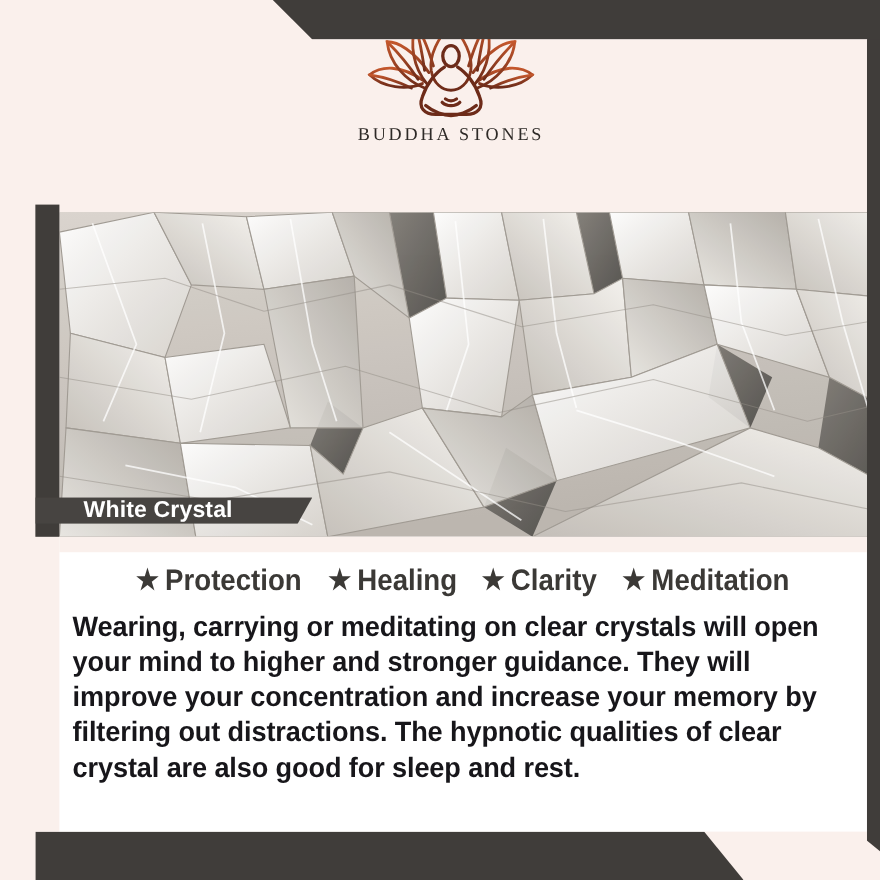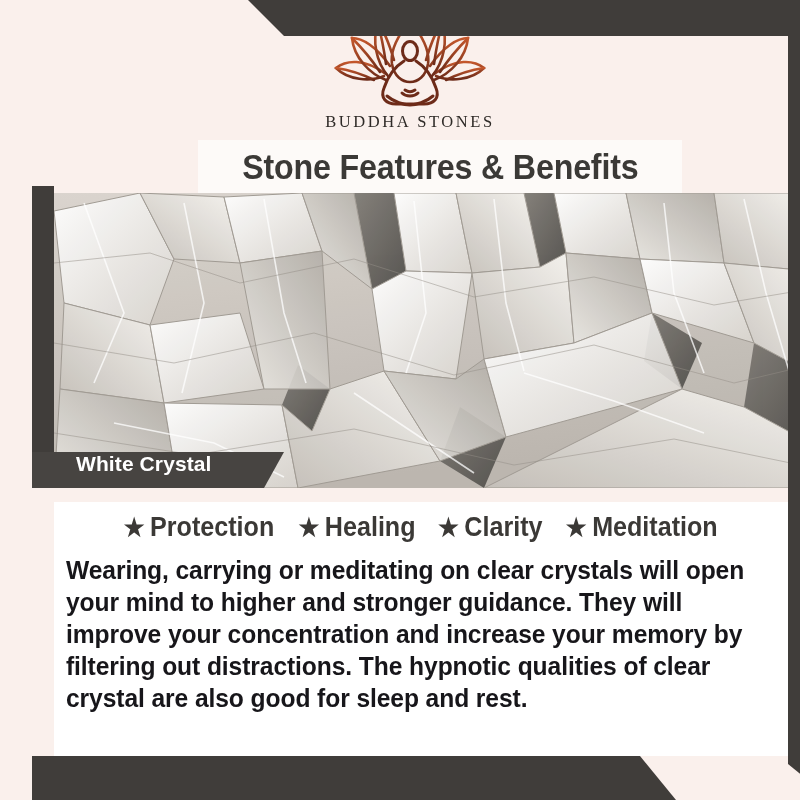--- a/index.html
+++ b/index.html
@@ -90,21 +90,21 @@
     width:756px; height:295px;
     overflow:hidden;
     z-index:3;
     background:#cfcac5;
   }
   .photo svg{ display:block; width:100%; height:100%; }
 
   .stone-label{
     position:absolute;
     left:0; top:452px;
-    width:252px; height:36px;
+    width:252px; height:24px;
     background:#474441;
     clip-path:polygon(0 0, 252px 0, 232px 36px, 0 36px);
     display:flex; align-items:flex-start;
     z-index:7;
   }
   .stone-label-text{
     margin-left:44px;
     color:#ffffff;
     font-family:"Liberation Sans",sans-serif;
     font-weight:bold;
@@ -210,23 +210,20 @@
 
             <path d="M78 75 C82 79 90 79 94 75"></path>
             <path d="M81 72 C84 74 88 74 91 72"></path>
           </g>
         </svg>
       </span>
       <div class="brand-name">BUDDHA STONES</div>
     </div>
   </div>
 
-  <div class="title-band">
-    <div class="title-text">Stone Features &amp; Benefits</div>
-  </div>
 
   <div class="dark-left-strip"></div>
 
   <div class="photo">
     <svg viewBox="0 0 756 295" preserveAspectRatio="none" xmlns="http://www.w3.org/2000/svg" aria-hidden="true">
       <defs>
         <linearGradient id="bg1" x1="0" y1="0" x2="0.3" y2="1">
           <stop offset="0%" stop-color="#d8d2cb"></stop>
           <stop offset="45%" stop-color="#c9c3bc"></stop>
           <stop offset="100%" stop-color="#b8b2ab"></stop>

